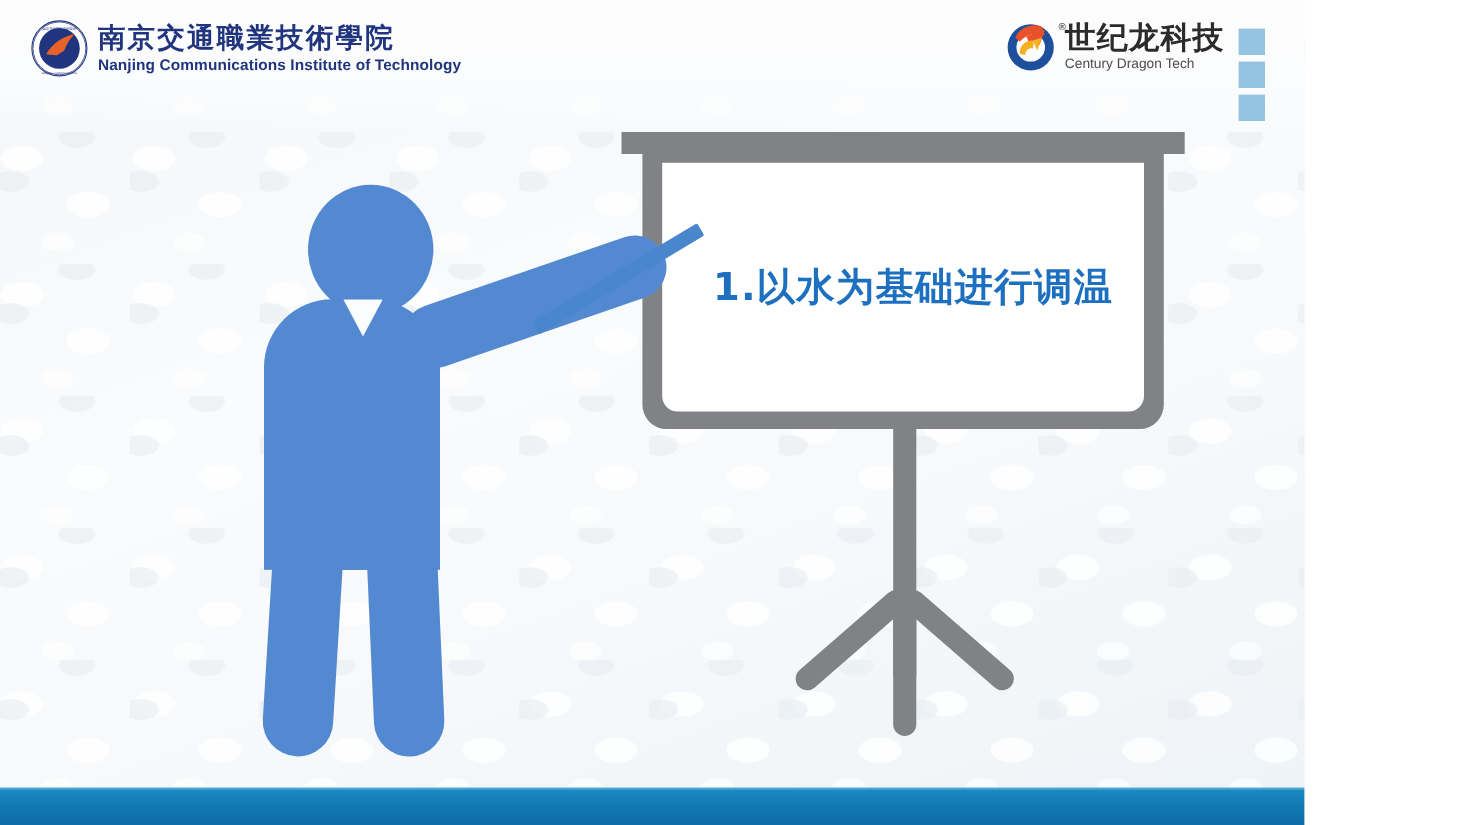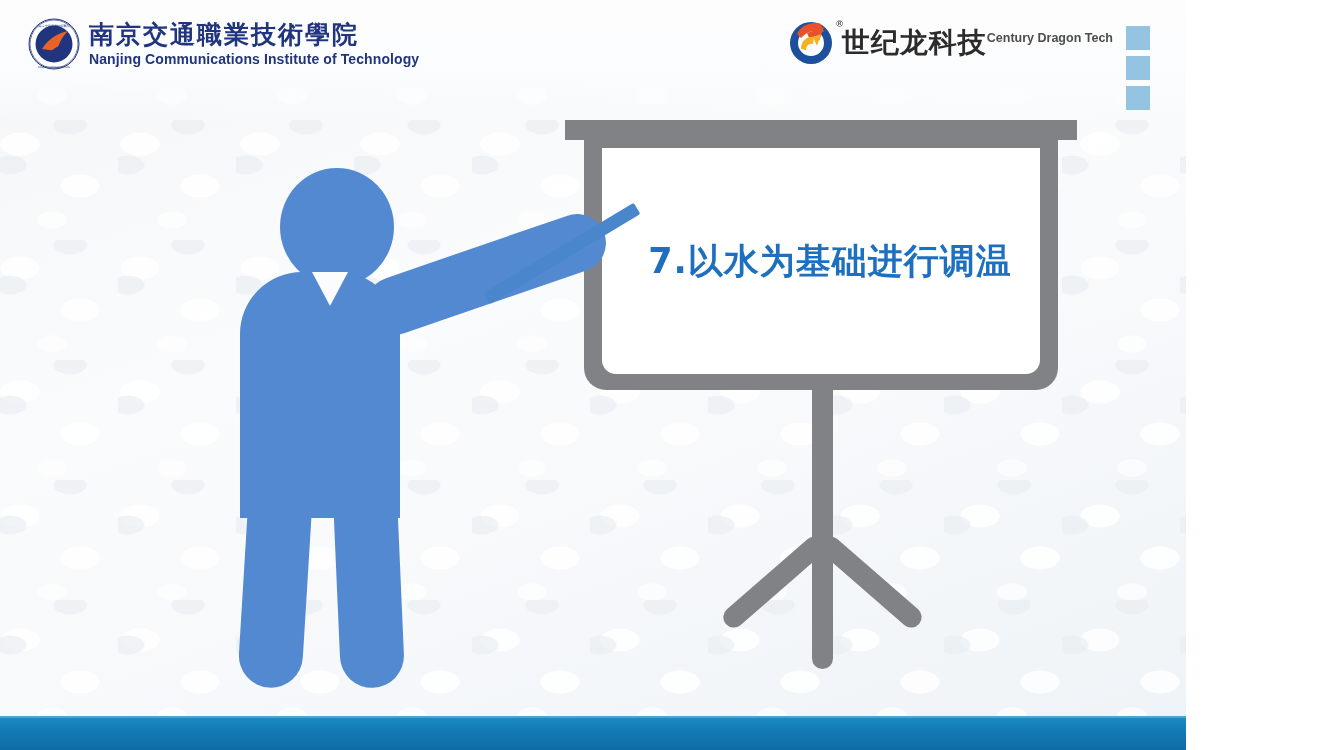--- a/index.html
+++ b/index.html
@@ -57,27 +57,27 @@
   .njcit-en{
     font-size:14px;font-weight:600;color:#21357e;letter-spacing:.1px;
     margin-top:5px;white-space:nowrap;
   }
 
   .logo-right{position:absolute;right:73px;top:20px;display:flex;align-items:center;gap:8px;}
   .cdt-mark{position:relative;width:46px;height:46px;flex:0 0 46px;}
   .cdt-reg{
     position:absolute;right:-9px;top:-1px;font-size:9px;color:#4a4a4a;font-weight:700;
   }
-  .cdt-text{display:flex;line-height:1;}
+  .cdt-text{display:flex;flex-direction:column;line-height:1;}
   .cdt-cn{
     font-family:"DejaVu Sans","Liberation Sans",sans-serif;
     font-size:28px;font-weight:700;color:#2b2b2b;letter-spacing:1px;white-space:nowrap;
   }
   .cdt-en{
-    font-size:12.5px;font-weight:700;color:#4d4d4d;margin-top:3px;white-space:nowrap;
+    font-size:12.5px;font-weight:400;color:#4d4d4d;margin-top:3px;white-space:nowrap;
   }
   .squares{position:absolute;right:36px;top:26px;display:flex;flex-direction:column;gap:6px;}
   .sq{width:24px;height:24px;background:#94c4e2;}
 
   
   .board-wrap{position:absolute;left:565px;top:120px;width:512px;height:270px;}
   .board-top{
     position:absolute;left:0;top:0;width:512px;height:20px;background:#808285;
   }
   .board-frame{
@@ -206,21 +206,21 @@
 
   <div class="stand-leg leg-l"></div>
   <div class="stand-leg leg-r"></div>
   <div class="stand-post"></div>
   <div class="stand-foot"></div>
 
   <div class="board-wrap">
     <div class="board-frame"></div>
     <div class="board-top"></div>
     <div class="board-face"></div>
-    <div class="board-title">7.以水为基础进行调温</div>
+    <div class="board-title">1.以水为基础进行调温</div>
   </div>
 
   <div class="figure">
     <div class="fig-head"></div>
     <div class="fig-body"></div>
     <div class="fig-shoulder-sq"></div>
     <div class="fig-collar"></div>
     <div class="fig-arm"></div>
     <div class="fig-arm-low"></div>
     <div class="fig-hip"></div>

